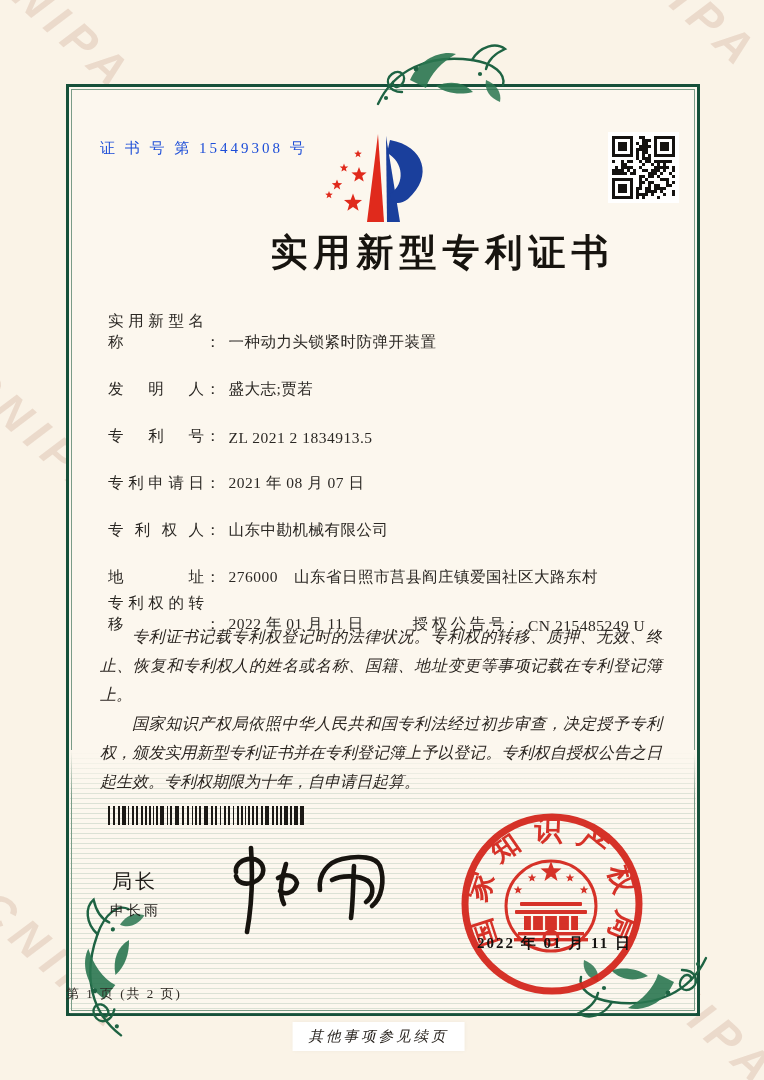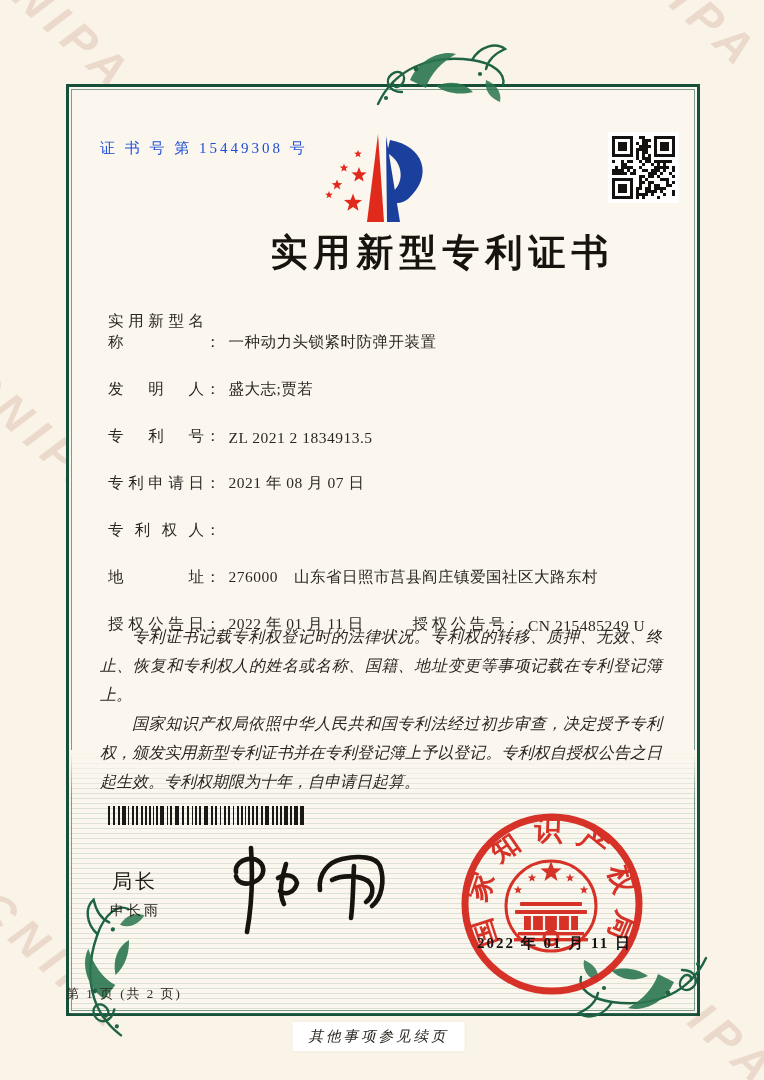--- a/index.html
+++ b/index.html
@@ -298,28 +298,29 @@
       <span class="fvalue">ZL 2021 2 1834913.5</span>
     </div>
     <div class="frow">
       <span class="flabel">专利申请日</span>
         <span class="fcolon">：</span>
       <span class="fvalue">2021 年 08 月 07 日</span>
     </div>
     <div class="frow">
       <span class="flabel">专利权人</span>
         <span class="fcolon">：</span>
+      <span class="fvalue">山东中勘机械有限公司</span>
     </div>
     <div class="frow">
       <span class="flabel">地址</span>
         <span class="fcolon">：</span>
       <span class="fvalue">276000　山东省日照市莒县阎庄镇爱国社区大路东村</span>
     </div>
     <div class="frow">
-      <span class="flabel">授权公告日</span>
+      <span class="flabel">专利权的转移</span>
         <span class="fcolon">：</span>
       <span class="fvalue grant-date">2022 年 01 月 11 日</span>
       <span class="flabel2">授权公告号</span>
         <span class="fcolon">：</span>
       <span class="fvalue">CN 215485249 U</span>
     </div>
   </div>
 
   <div class="body-text">
     <p>专利证书记载专利权登记时的法律状况。专利权的转移、质押、无效、终止、恢复和专利权人的姓名或名称、国籍、地址变更等事项记载在专利登记簿上。</p>

